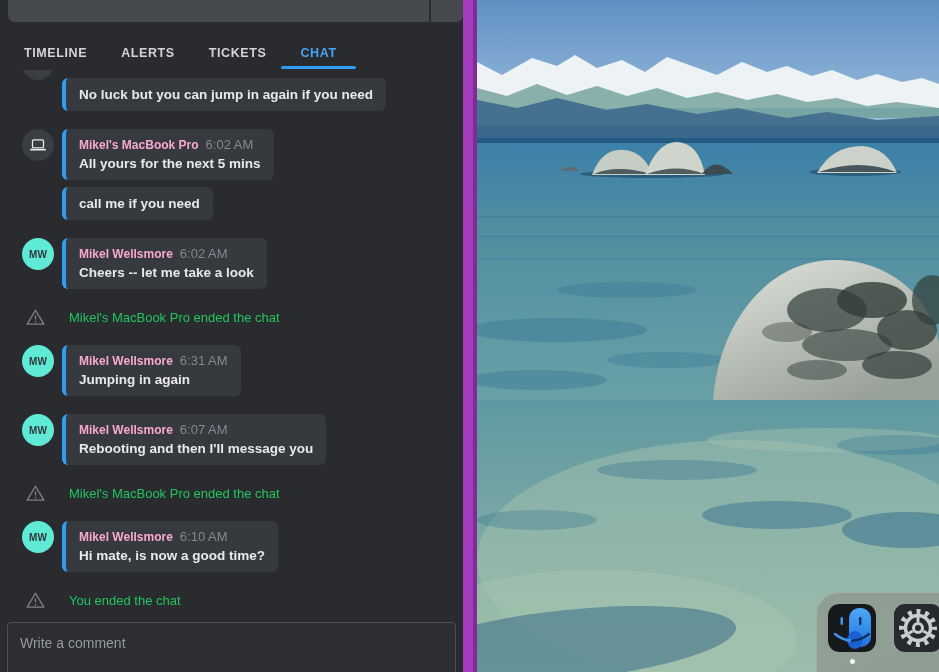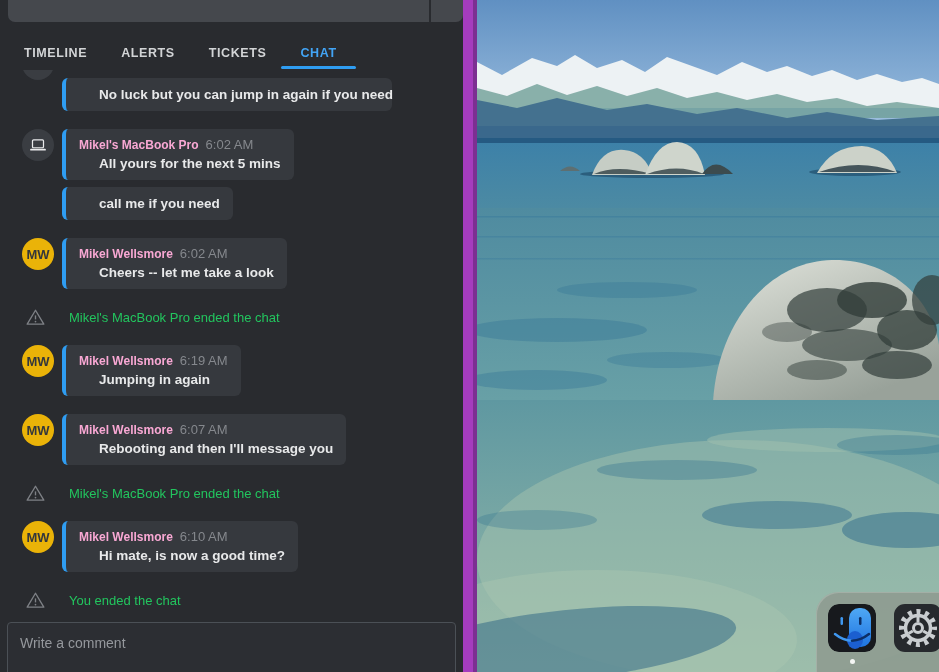--- a/index.html
+++ b/index.html
@@ -30,29 +30,29 @@
   .partial-avatar { position:absolute; top:-22px; left:22px; width:32px; height:32px;
                     border-radius:50%; background:#3a3d42; }
 
   .msg-row { display:flex; align-items:flex-start; gap:8px; margin-bottom:18px; }
   .msg-row--compact { margin-top:-11px; }
   .msg-row--noavatar .bubble { margin-left:40px; }
 
   .avatar { width:32px; height:32px; border-radius:50%; flex:0 0 32px;
             display:flex; align-items:center; justify-content:center; }
   .avatar--device { background:#3a3d42; }
-  .avatar--initials { background:#eab308; color:#33373c; font-size:13px; font-weight:700; }
+  .avatar--initials { background:#5eead4; color:#33373c; font-size:10px; font-weight:700; }
 
   .bubble { display:inline-block; max-width:330px; background:#36393e; border-radius:6px;
             border-left:4px solid #2f9df2; padding:8px 13px; }
   .bubble--named { padding:6px 13px 8px; }
   .bubble-head { margin-bottom:2px; white-space:nowrap; }
   .msg-author { font-size:12px; font-weight:700; color:#f9a8d4; line-height:15px; }
   .msg-time { font-size:13px; color:#85888d; margin-left:7px; }
-  .msg-text { font-size:13.5px; font-weight:600; color:#e8e9ea; line-height:17px; white-space:nowrap;margin-left:20px; }
+  .msg-text { font-size:13.5px; font-weight:600; color:#e8e9ea; line-height:17px; white-space:nowrap; }
 
   .sys-row { display:flex; align-items:center; gap:24px; margin-bottom:18px; padding-left:4px; height:20px; }
   .sys-text { font-size:13px; color:#22c55e; }
 
   .composer { position:absolute; top:622px; left:0; right:0; height:58px; background:#292b2f; }
   .composer textarea { position:absolute; left:7px; right:7px; top:0; height:58px;
             background:#2c2e33; border:1px solid #4b5056; border-radius:4px; resize:none; outline:none;
             font-family:"Liberation Sans", sans-serif; font-size:14px; color:#d8d9da; padding:12px 12px; }
   .composer textarea::placeholder { color:#95989d; opacity:1; }
 
@@ -126,21 +126,21 @@
         <svg width="19" height="18" viewBox="0 0 24 22">
           <path d="M12 2.5 L22.5 20 H1.5 Z" fill="none" stroke="#7e8186" stroke-width="1.7" stroke-linejoin="round"></path>
           <line x1="12" y1="9" x2="12" y2="14" stroke="#7e8186" stroke-width="1.7"></line>
           <circle cx="12" cy="16.8" r="1.1" fill="#7e8186"></circle>
         </svg>
         <span class="sys-text">Mikel's MacBook Pro ended the chat</span>
       </div>
       <div class="msg-row">
         <div class="avatar avatar--initials">MW</div>
         <div class="bubble bubble--named">
-          <div class="bubble-head"><span class="msg-author">Mikel Wellsmore</span><span class="msg-time">6:19 AM</span></div>
+          <div class="bubble-head"><span class="msg-author">Mikel Wellsmore</span><span class="msg-time">6:31 AM</span></div>
           <div class="msg-text">Jumping in again</div>
         </div>
       </div>
       <div class="msg-row">
         <div class="avatar avatar--initials">MW</div>
         <div class="bubble bubble--named">
           <div class="bubble-head"><span class="msg-author">Mikel Wellsmore</span><span class="msg-time">6:07 AM</span></div>
           <div class="msg-text">Rebooting and then I'll message you</div>
         </div>
       </div>

